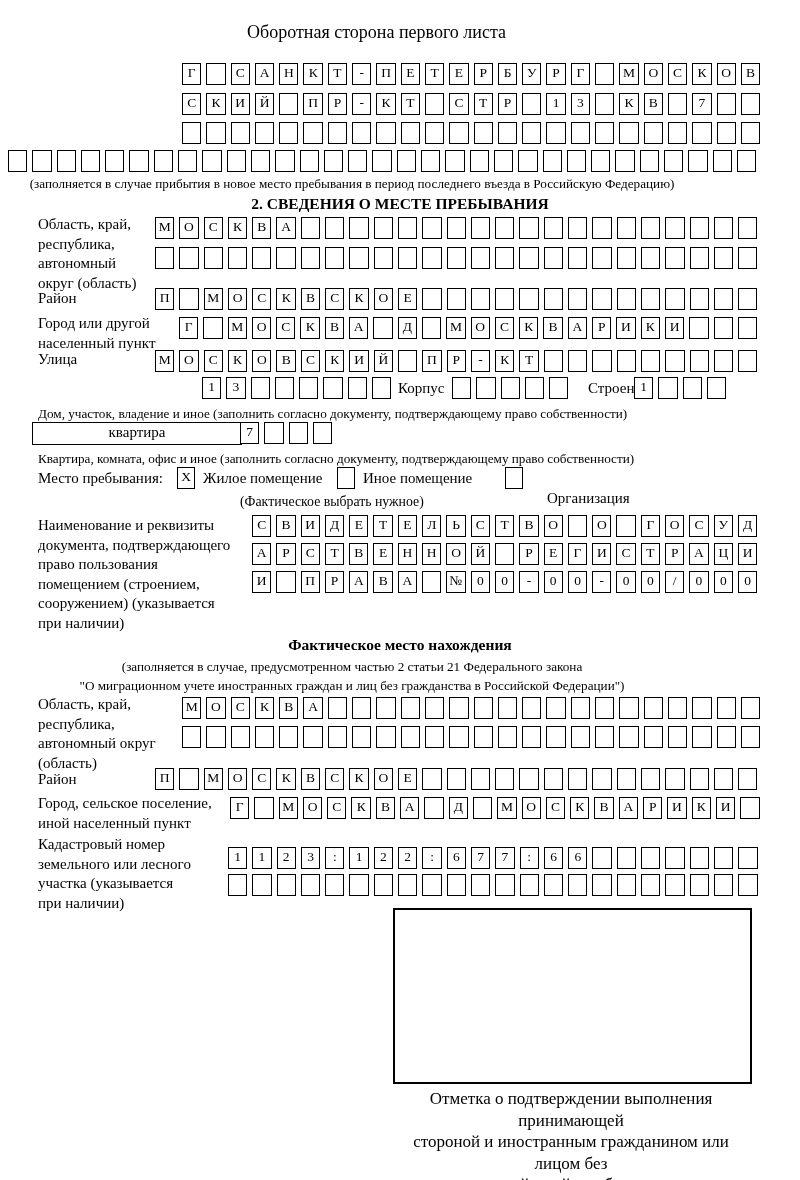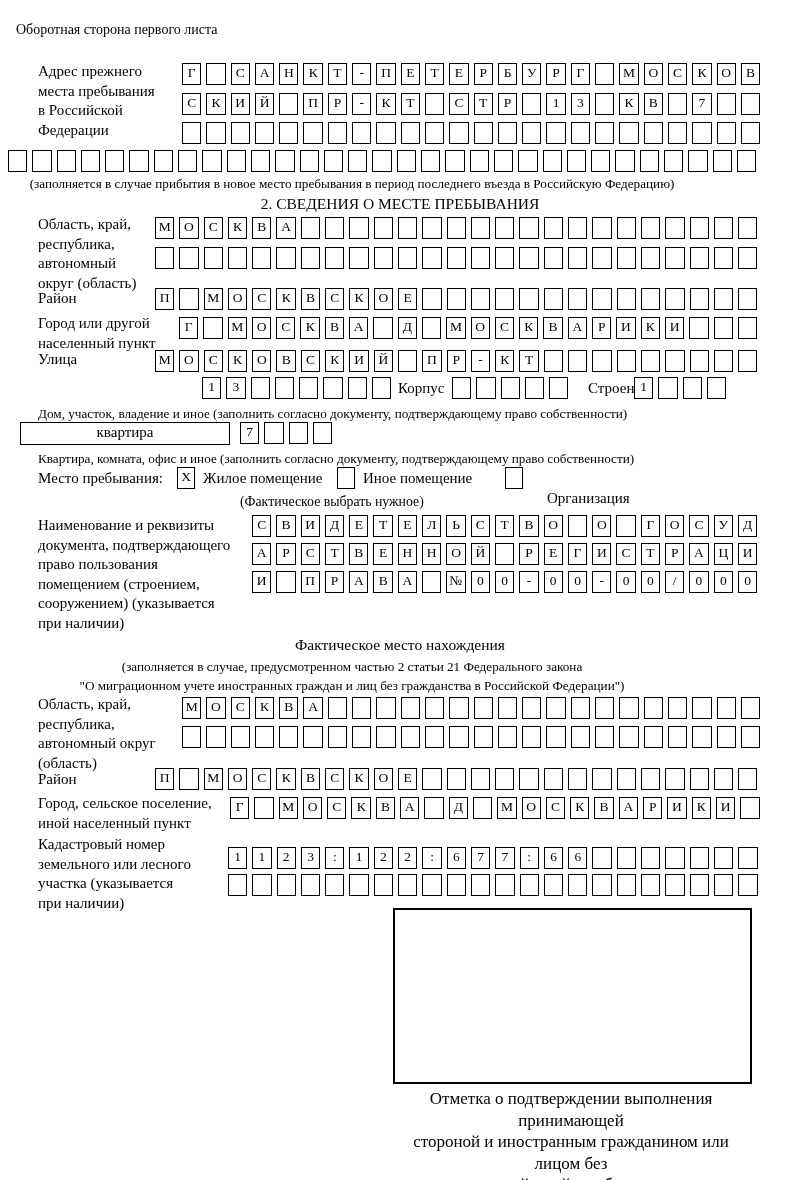--- a/index.html
+++ b/index.html
@@ -1,20 +1,20 @@
 <!DOCTYPE html>
 <html><head>
 <meta charset="utf-8">
 <style>
   html,body{margin:0;padding:0;background:#fff;}
   .page{position:relative;width:800px;height:1180px;background:#ffffff;color:#000;
         font-family:"Liberation Serif",serif;overflow:hidden;}
-  .note-top{position:absolute;top:22px;left:0;width:753px;text-align:left;font-size:14px;padding-left:16px;}
+  .note-top{position:absolute;top:22px;left:0;width:753px;text-align:center;font-size:18px;}
   .lbl{position:absolute;font-size:15px;line-height:19.6px;white-space:pre-line;}
-  .h{position:absolute;left:0;width:800px;text-align:center;font-weight:normal;font-size:15.5px;}
+  .h{position:absolute;left:0;width:800px;text-align:center;font-weight:bold;font-size:15.5px;}
   .cap{position:absolute;font-size:13.2px;line-height:17px;}
   .cap.center{left:0;width:704px;text-align:center;}
   .cap.pre{white-space:pre-line;}
   .cells{position:absolute;display:flex;}
   .cell{flex:0 0 auto;width:19.3px;height:22px;border:1.8px solid #000;box-sizing:border-box;
         margin-right:5px;text-align:center;font-size:13.5px;line-height:18px;background:#fff;}
   .wbox{position:absolute;height:23px;border:1.8px solid #000;box-sizing:border-box;
         text-align:center;font-size:15px;line-height:19px;background:#fff;}
   .cb{position:absolute;width:18px;height:22px;border:1.8px solid #000;box-sizing:border-box;
       text-align:center;font-size:13.5px;line-height:18px;background:#fff;}
@@ -24,24 +24,20 @@
   .stampcap{position:absolute;left:391px;top:1088px;width:360px;text-align:center;
             font-size:17px;line-height:21.5px;white-space:pre-line;}
 </style>
 </head>
 <body>
 
 <div class="page">
 
   <div class="note-top">Оборотная сторона первого листа</div>
 
-  <div class="lbl" style="left:38px;top:62px">Адрес прежнего
-места пребывания
-в Российской
-Федерации</div>
   <div class="cells" style="left:182px;top:63px">
       <span class="cell">Г</span>
       <span class="cell"></span>
       <span class="cell">С</span>
       <span class="cell">А</span>
       <span class="cell">Н</span>
       <span class="cell">К</span>
       <span class="cell">Т</span>
       <span class="cell">-</span>
       <span class="cell">П</span>
@@ -316,21 +312,21 @@
     </div>
   <div class="ilbl" style="left:588px;top:380px">Строение</div>
   <div class="cells" style="left:634px;top:377px">
       <span class="cell">1</span>
       <span class="cell"></span>
       <span class="cell"></span>
       <span class="cell"></span>
     </div>
   <div class="cap" style="left:38px;top:405px">Дом, участок, владение и иное (заполнить согласно документу, подтверждающему право собственности)</div>
 
-  <div class="wbox" style="left:20px;top:422px;width:210px">квартира</div>
+  <div class="wbox" style="left:32px;top:422px;width:210px">квартира</div>
   <div class="cells" style="left:240px;top:422px">
       <span class="cell">7</span>
       <span class="cell"></span>
       <span class="cell"></span>
       <span class="cell"></span>
     </div>
   <div class="cap" style="left:38px;top:450px">Квартира, комната, офис и иное (заполнить согласно документу, подтверждающему право собственности)</div>
 
   <div class="ilbl" style="left:38px;top:470px">Место пребывания:</div>
   <div class="cb" style="left:177px;top:467px">Х</div>

